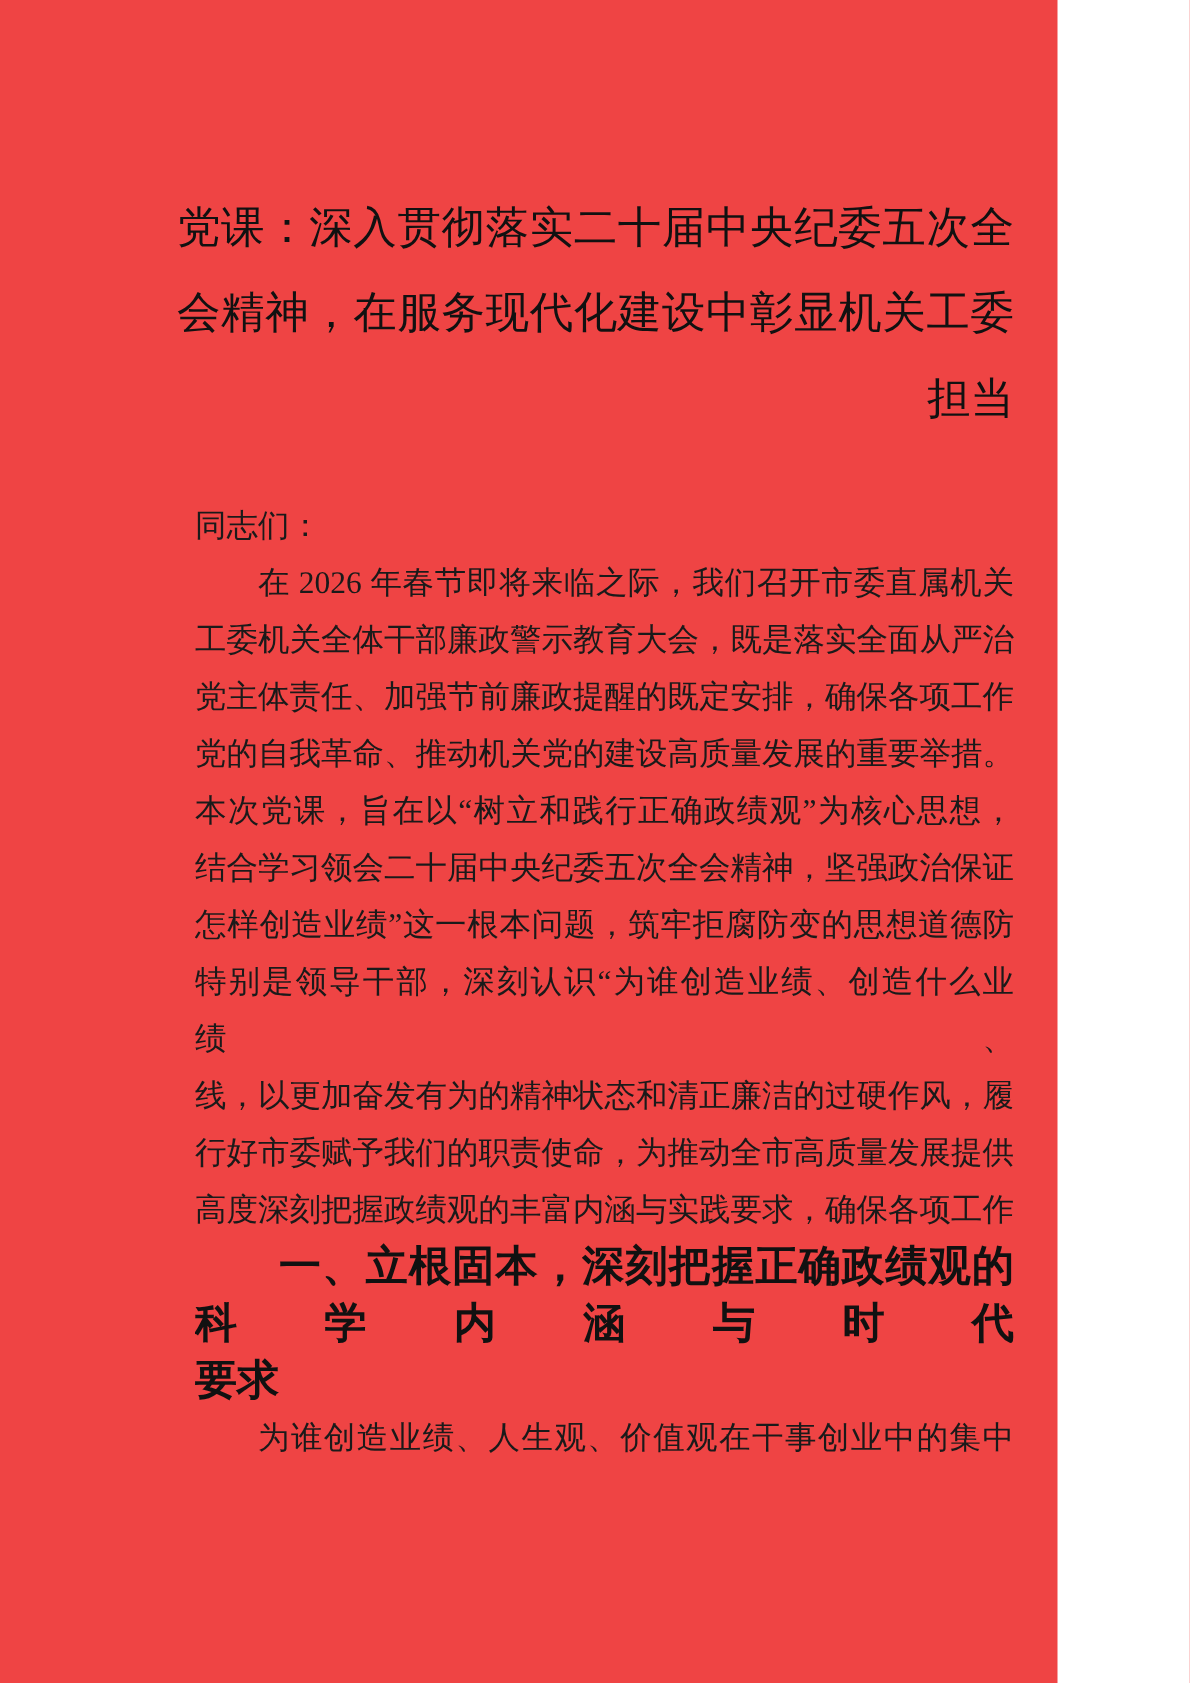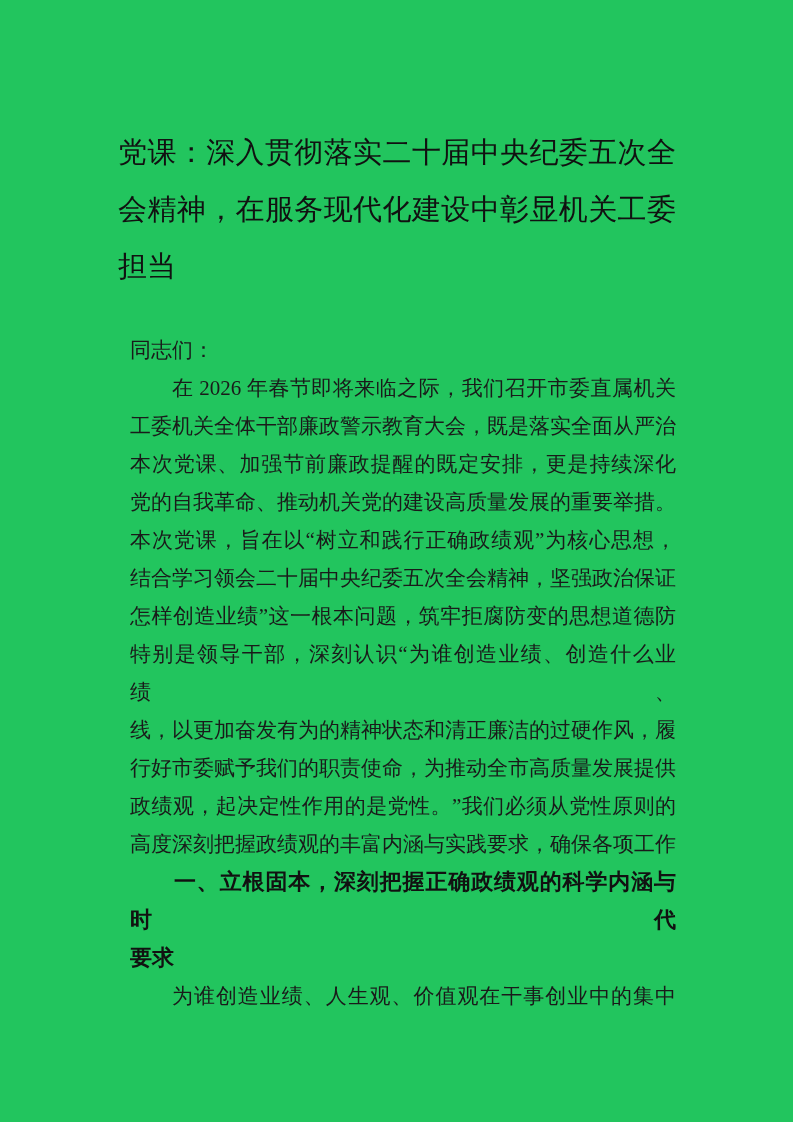--- a/index.html
+++ b/index.html
@@ -2,23 +2,23 @@
 <html><head>
 <meta charset="utf-8">
 <style>
   html, body {
     margin: 0;
     padding: 0;
     background: #ffffff;
   }
   .page {
     position: relative;
-    width: 793px;
+    width: 705px;
     height: 1122px;
-    background: #22c55e;
+    background: #ef4444;
     overflow: hidden;
     box-sizing: border-box;
   }
   .content {
     position: absolute;
     left: 118px;
     top: 0;
     width: 558px;
     color: #1a1a1a;
   }
@@ -33,37 +33,37 @@
   }
   .line {
     white-space: normal;
     overflow: hidden;
   }
   
   .j {
     text-align: justify;
     text-align-last: justify;
   }
-  .center { text-align: left; }
+  .center { text-align: right; }
   .indent { text-indent: 2em; }
   
   .body-block {
     margin-top: 36px;
     font-family: "Liberation Serif", "DejaVu Serif", serif;
     font-size: 21px;
     line-height: 38px;
     font-weight: 400;
     color: #1a1a1a;
     margin-left: 12px;
   }
   
   .heading-line {
     font-family: "Liberation Sans", "DejaVu Sans", sans-serif;
     font-weight: 700;
-    font-size: 22px;
+    font-size: 28px;
     line-height: 38px;
     color: #111111;
   }
 </style>
 </head>
 <body>
 
 <div class="page">
   <div class="content">
 
@@ -72,29 +72,28 @@
       <div class="line j">会精神，在服务现代化建设中彰显机关工委</div>
       <div class="line center">担当</div>
     </div>
 
     <div class="body-block">
       <div class="line">同志们：</div>
 
       <div>
         <div class="line j indent">在 2026 年春节即将来临之际，我们召开市委直属机关</div>
         <div class="line j">工委机关全体干部廉政警示教育大会，既是落实全面从严治</div>
-        <div class="line j">本次党课、加强节前廉政提醒的既定安排，更是持续深化</div>
+        <div class="line j">党主体责任、加强节前廉政提醒的既定安排，确保各项工作</div>
         <div class="line j">党的自我革命、推动机关党的建设高质量发展的重要举措。</div>
         <div class="line j">本次党课，旨在以“树立和践行正确政绩观”为核心思想，</div>
         <div class="line j">结合学习领会二十届中央纪委五次全会精神，坚强政治保证</div>
         <div class="line j">怎样创造业绩”这一根本问题，筑牢拒腐防变的思想道德防</div>
         <div class="line j">特别是领导干部，深刻认识“为谁创造业绩、创造什么业绩、</div>
         <div class="line j">线，以更加奋发有为的精神状态和清正廉洁的过硬作风，履</div>
         <div class="line j">行好市委赋予我们的职责使命，为推动全市高质量发展提供</div>
-        <div class="line j">政绩观，起决定性作用的是党性。”我们必须从党性原则的</div>
         <div class="line j">高度深刻把握政绩观的丰富内涵与实践要求，确保各项工作</div>
       </div>
 
       <div>
         <div class="line heading-line j indent">一、立根固本，深刻把握正确政绩观的科学内涵与时代</div>
         <div class="line heading-line">要求</div>
       </div>
 
       <div>
         <div class="line j indent">为谁创造业绩、人生观、价值观在干事创业中的集中</div>

